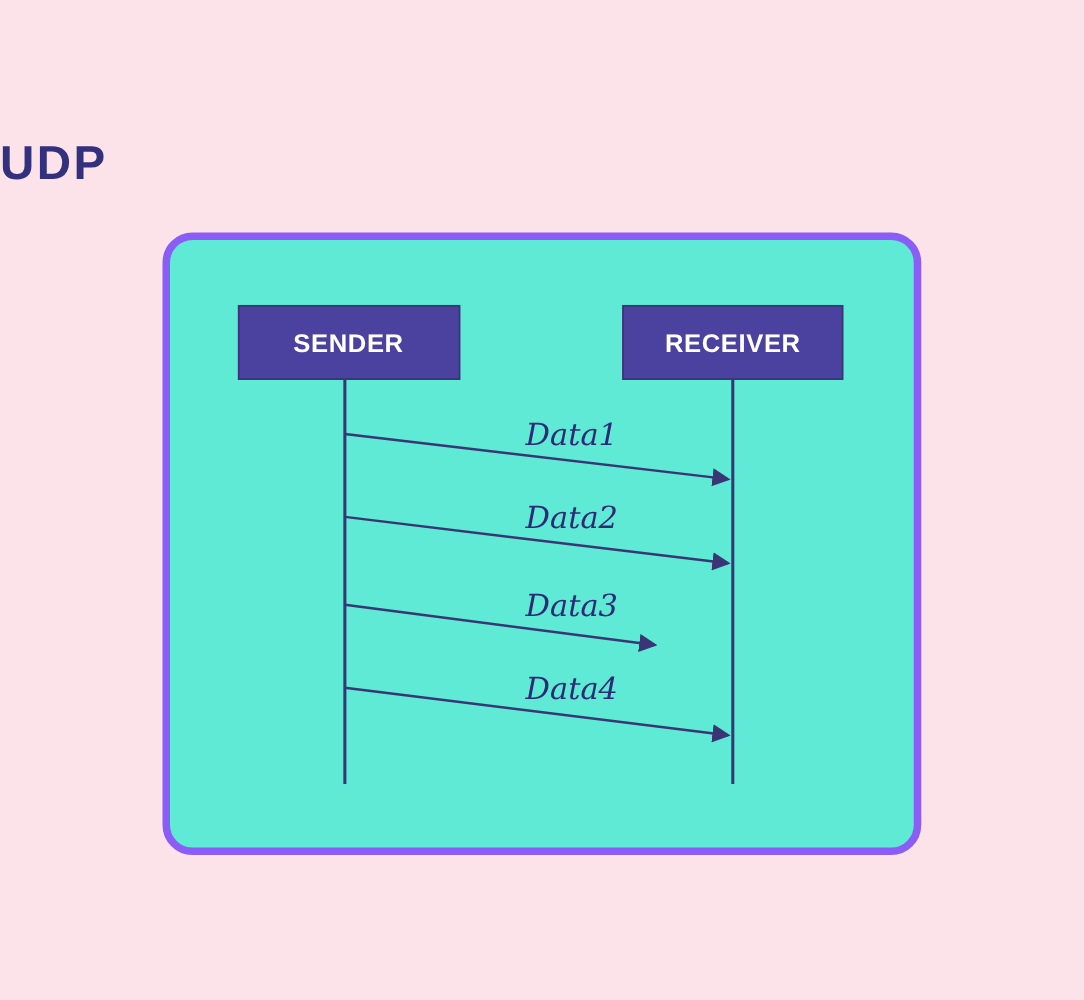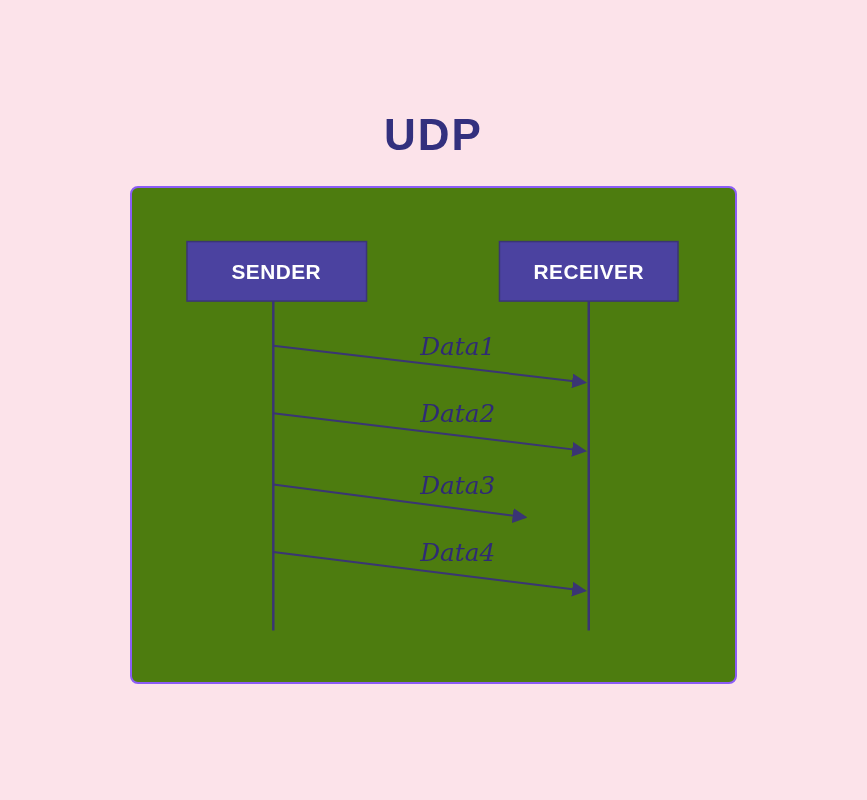--- a/index.html
+++ b/index.html
@@ -12,36 +12,36 @@
     background: #fce3ea;
     font-family: "Liberation Sans", sans-serif;
     position: relative;
     overflow: hidden;
   }
   .page-title {
     position: absolute;
     top: 110px;
     left: 0;
     width: 100%;
-    text-align: center;
-    font-size: 44px;
+    text-align: left;
+    font-size: 38px;
     font-weight: 800;
     letter-spacing: 2px;
     color: #33307e;
     margin: 0;
   }
   .diagram-panel {
     position: absolute;
     left: 130px;
     top: 186px;
     width: 607px;
     height: 498px;
-    background: #4d7c0f;
-    border: 2px solid #8b5cf6;
-    border-radius: 8px;
+    background: #5eead4;
+    border: 6px solid #8b5cf6;
+    border-radius: 24px;
     box-sizing: border-box;
   }
   .diagram-svg {
     position: absolute;
     left: 0;
     top: 0;
     width: 100%;
     height: 100%;
   }
   .actor-box {

